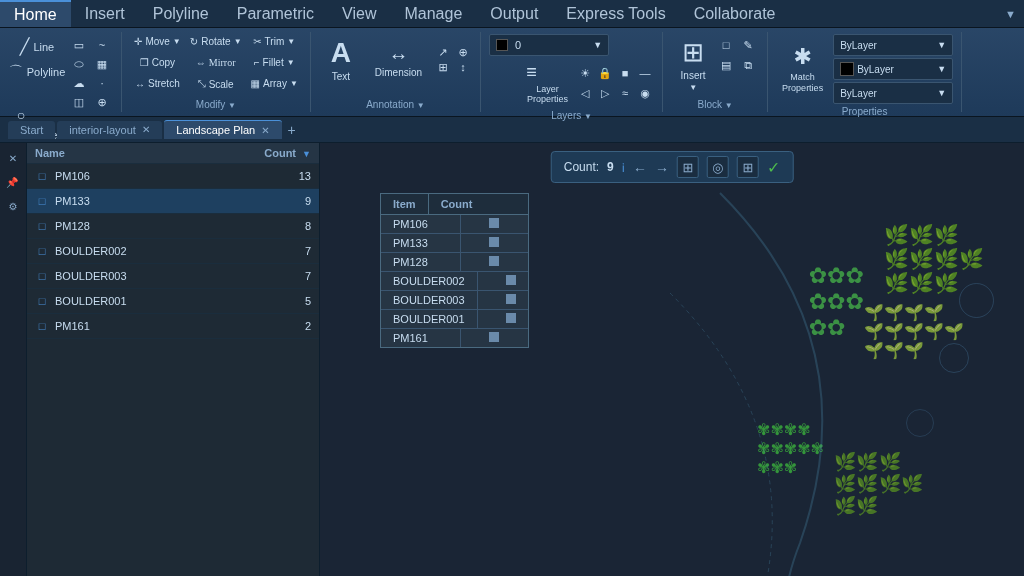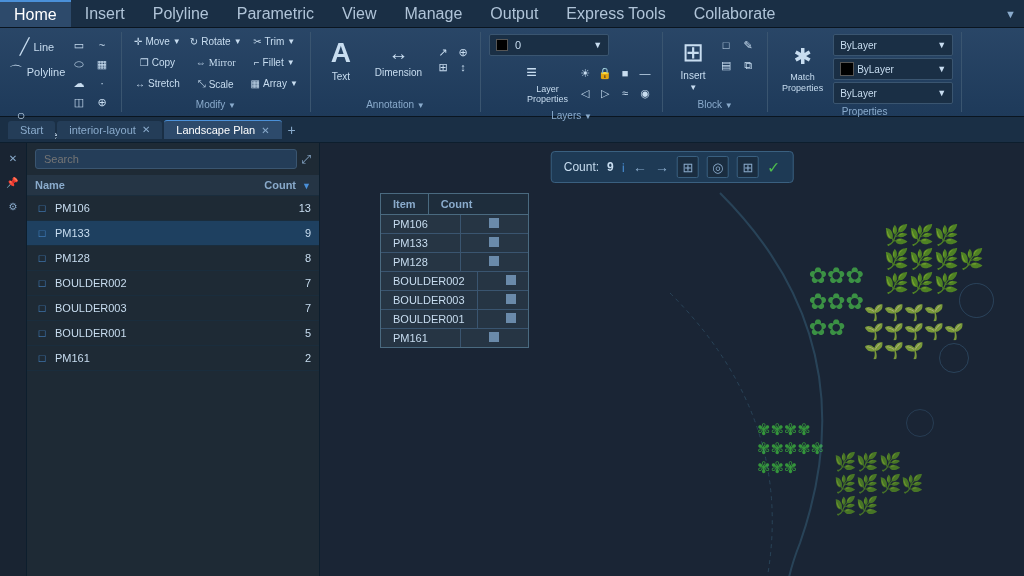--- a/index.html
+++ b/index.html
@@ -331,24 +331,20 @@
   <div class="left-panel">
     <div style="display:flex;height:100%;">
 
       <div class="panel-sidebar-icons">
         <div class="sidebar-icon">✕</div>
         <div class="sidebar-icon">📌</div>
         <div class="sidebar-icon">⚙</div>
       </div>
 
       <div class="panel-main">
-        <div class="search-row">
-          <input type="text" class="search-input" placeholder="Search" style="">
-          <span class="search-icon-btn">⤢</span>
-        </div>
         <div class="table-header">
           <div class="th-name">
             <span>Name</span>
           </div>
           <div class="th-count">
             <span>Count</span>
             <span class="sort-icon">▼</span>
           </div>
         </div>
         <div class="table-body">

